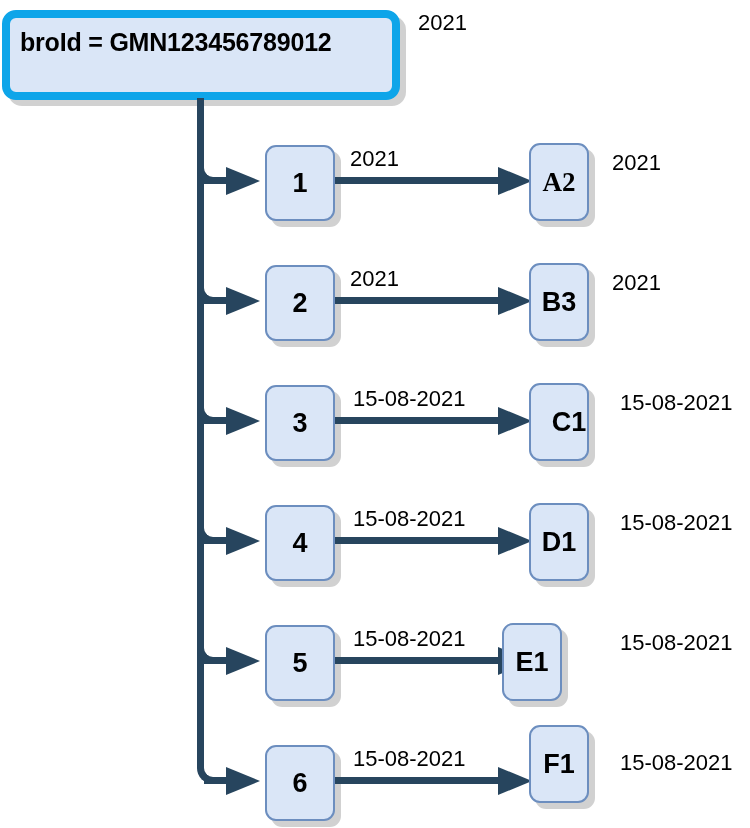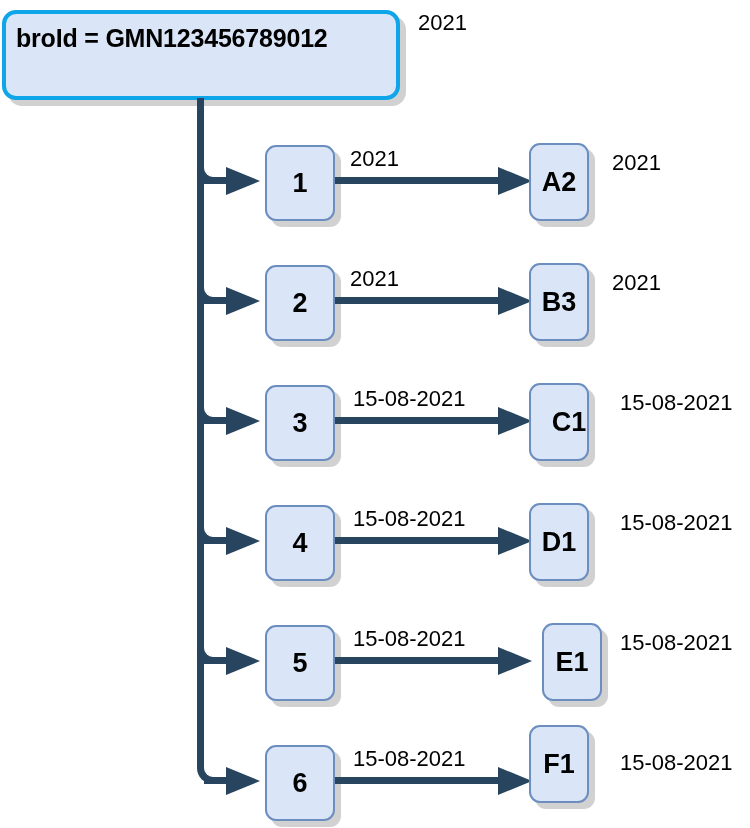--- a/index.html
+++ b/index.html
@@ -26,21 +26,21 @@
 
   
   .root-node {
     position: absolute;
     left: 2px;
     top: 10px;
     width: 398px;
     height: 90px;
     box-sizing: border-box;
     background: #dae6f7;
-    border: 4px solid #0ea5e9;
+    border: 8px solid #0ea5e9;
     border-radius: 14px;
     box-shadow: 6px 6px 0 0 rgba(0,0,0,0.18);
     padding: 8px 0 0 10px;
   }
   .root-line {
     font-size: 25px;
     font-weight: bold;
     line-height: 33px;
     letter-spacing: -0.2px;
     white-space: nowrap;
@@ -117,21 +117,21 @@
 
   <div class="elbow" style="left:197px; top:150px; width:22px; height:34px;"></div>
   <div class="hline" style="left:204px; top:177px; width:24px;"></div>
   <div class="arrowhead" style="left:226px; top:167px;"></div>
   <div class="node node-left" style="left:265px; top:145px;">
     <span>1</span>
   </div>
   <div class="hline" style="left:335px; top:177px; width:168px;"></div>
   <div class="arrowhead" style="left:498px; top:167px;"></div>
   <div class="label" style="left:350px; top:148px;">2021</div>
-  <div class="node node-right" style="left:529px; top:143px;">
+  <div class="node node-right" style="left:529px; top:143px;font-family:Liberation Serif, serif;">
     <span>A2</span>
   </div>
   <div class="label" style="left:612px; top:152px;">2021</div>
 
   <div class="elbow" style="left:197px; top:270px; width:22px; height:34px;"></div>
   <div class="hline" style="left:204px; top:297px; width:24px;"></div>
   <div class="arrowhead" style="left:226px; top:287px;"></div>
   <div class="node node-left" style="left:265px; top:265px;">
     <span>2</span>
   </div>
@@ -173,21 +173,21 @@
 
   <div class="elbow" style="left:197px; top:630px; width:22px; height:34px;"></div>
   <div class="hline" style="left:204px; top:657px; width:24px;"></div>
   <div class="arrowhead" style="left:226px; top:647px;"></div>
   <div class="node node-left" style="left:265px; top:625px;">
     <span>5</span>
   </div>
   <div class="hline" style="left:335px; top:657px; width:168px;"></div>
   <div class="arrowhead" style="left:498px; top:647px;"></div>
   <div class="label" style="left:353px; top:628px;">15-08-2021</div>
-  <div class="node node-right" style="left:542px; top:623px;">
+  <div class="node node-right" style="left:502px; top:623px;">
     <span>E1</span>
   </div>
   <div class="label" style="left:620px; top:632px;">15-08-2021</div>
 
   <div class="elbow" style="left:197px; top:750px; width:22px; height:34px;"></div>
   <div class="hline" style="left:204px; top:777px; width:24px;"></div>
   <div class="arrowhead" style="left:226px; top:767px;"></div>
   <div class="node node-left" style="left:265px; top:745px;">
     <span>6</span>
   </div>

